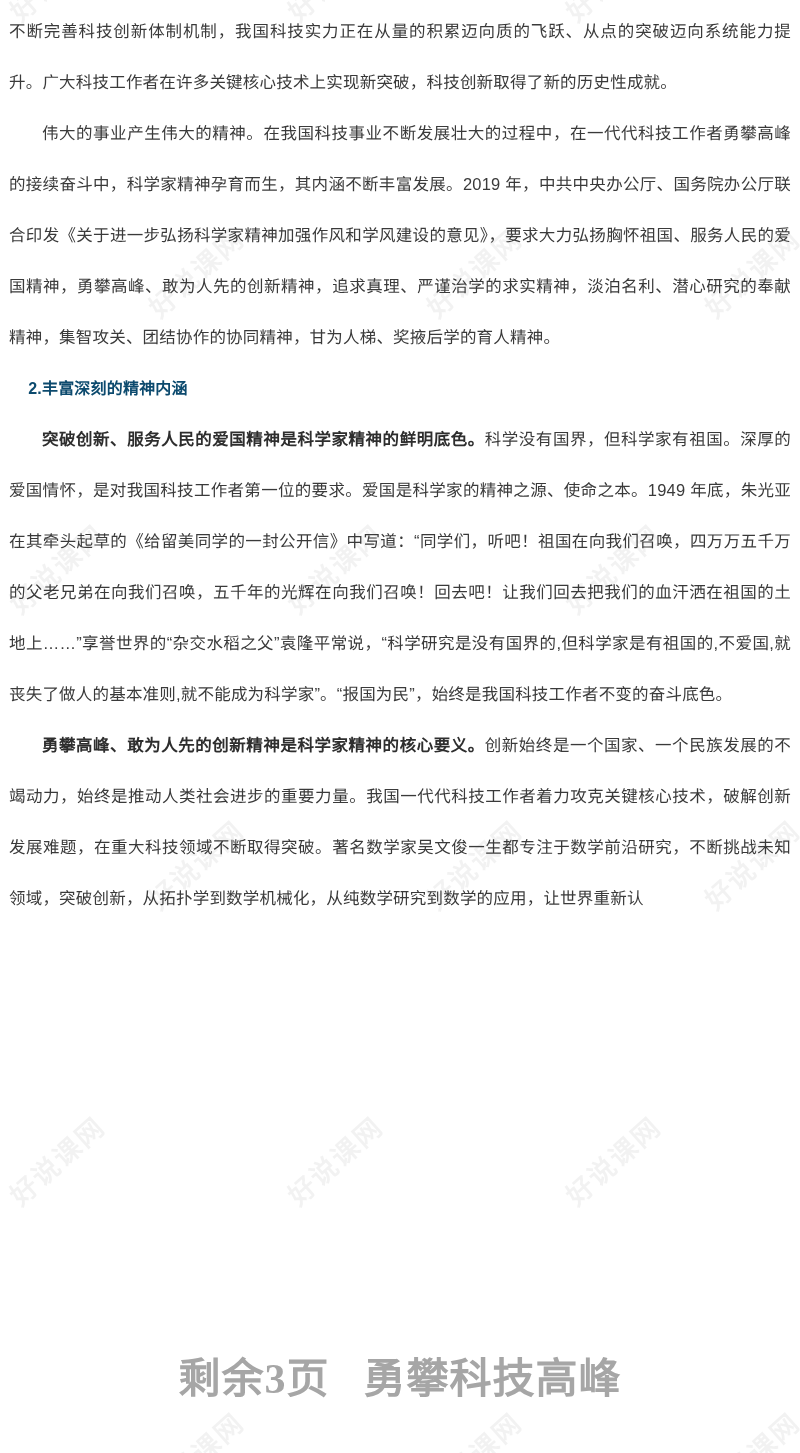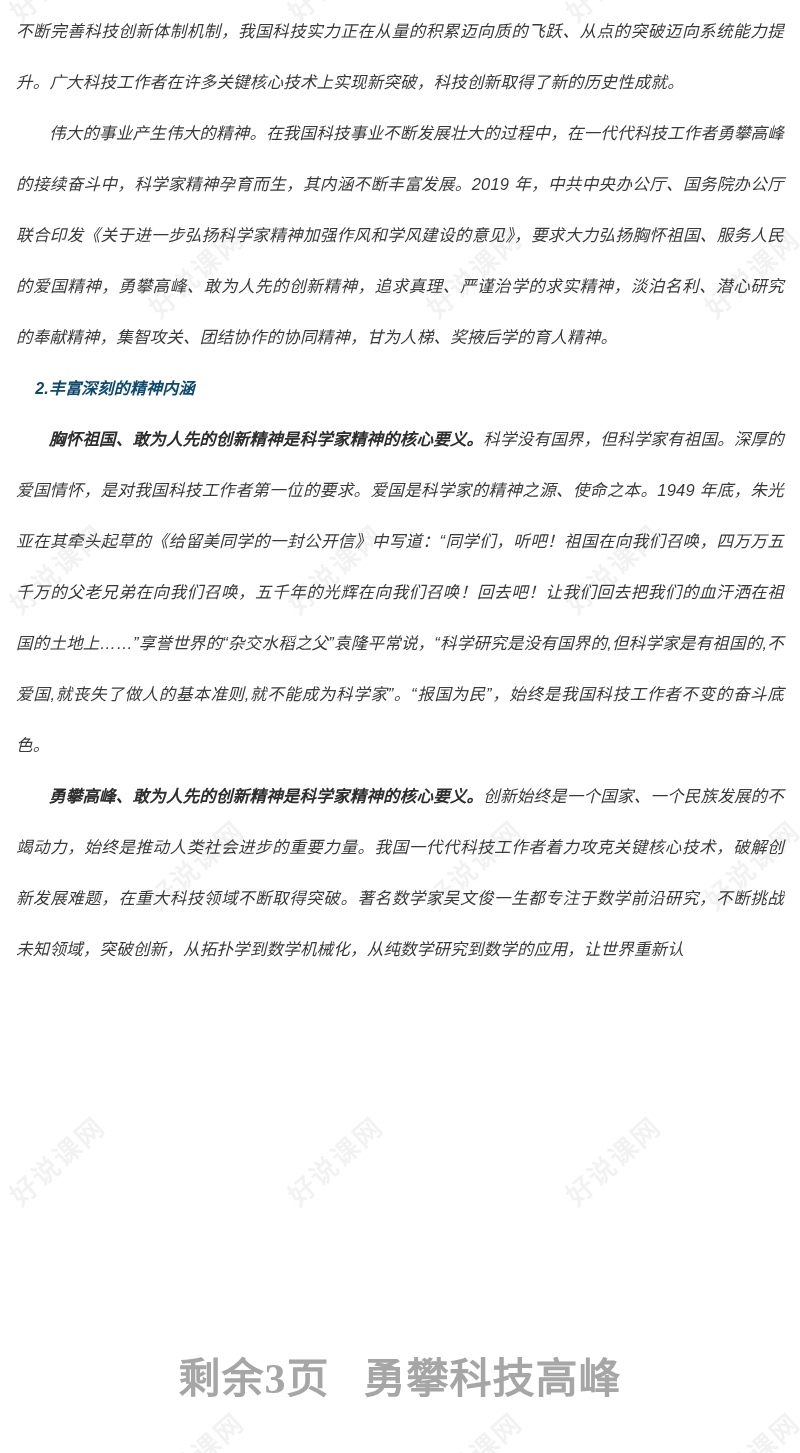--- a/index.html
+++ b/index.html
@@ -42,24 +42,23 @@
     white-space: nowrap;
     transform: rotate(-42deg);
     transform-origin: left top;
     user-select: none;
   }
 
   
   #doc {
     position: relative;
     z-index: 2;
-    padding: 0 16px;
+    padding: 0 9px;
     box-sizing: border-box;
     width: 800px;
-    font-style: italic;
   }
 
   .para {
     font-size: 16.5px;
     line-height: 51px;
     color: #3a3a3a;
     text-align: justify;
     text-justify: inter-ideograph;
     margin: 0;
     letter-spacing: 0.2px;
@@ -136,21 +135,21 @@
     <div class="spacer-sm"></div>
 
     <p class="para">不断完善科技创新体制机制，我国科技实力正在从量的积累迈向质的飞跃、从点的突破迈向系统能力提升。广大科技工作者在许多关键核心技术上实现新突破，科技创新取得了新的历史性成就。</p>
 
     <p class="para indent">伟大的事业产生伟大的精神。在我国科技事业不断发展壮大的过程中，在一代代科技工作者勇攀高峰的接续奋斗中，科学家精神孕育而生，其内涵不断丰富发展。2019 年，中共中央办公厅、国务院办公厅联合印发《关于进一步弘扬科学家精神加强作风和学风建设的意见》，要求大力弘扬胸怀祖国、服务人民的爱国精神，勇攀高峰、敢为人先的创新精神，追求真理、严谨治学的求实精神，淡泊名利、潜心研究的奉献精神，集智攻关、团结协作的协同精神，甘为人梯、奖掖后学的育人精神。</p>
 
     <h3 class="heading">2.丰富深刻的精神内涵</h3>
 
 
     <p class="para indent">
-      <span class="b">胸怀祖国、敢为人先的创新精神是科学家精神的核心要义。</span><span>科学没有国界，但科学家有祖国。深厚的爱国情怀，是对我国科技工作者第一位的要求。爱国是科学家的精神之源、使命之本。1949 年底，朱光亚在其牵头起草的《给留美同学的一封公开信》中写道：“同学们，听吧！祖国在向我们召唤，四万万五千万的父老兄弟在向我们召唤，五千年的光辉在向我们召唤！回去吧！让我们回去把我们的血汗洒在祖国的土地上……”享誉世界的“杂交水稻之父”袁隆平常说，“科学研究是没有国界的,但科学家是有祖国的,不爱国,就丧失了做人的基本准则,就不能成为科学家”。“报国为民”，始终是我国科技工作者不变的奋斗底色。</span>
+      <span class="b">突破创新、服务人民的爱国精神是科学家精神的鲜明底色。</span><span>科学没有国界，但科学家有祖国。深厚的爱国情怀，是对我国科技工作者第一位的要求。爱国是科学家的精神之源、使命之本。1949 年底，朱光亚在其牵头起草的《给留美同学的一封公开信》中写道：“同学们，听吧！祖国在向我们召唤，四万万五千万的父老兄弟在向我们召唤，五千年的光辉在向我们召唤！回去吧！让我们回去把我们的血汗洒在祖国的土地上……”享誉世界的“杂交水稻之父”袁隆平常说，“科学研究是没有国界的,但科学家是有祖国的,不爱国,就丧失了做人的基本准则,就不能成为科学家”。“报国为民”，始终是我国科技工作者不变的奋斗底色。</span>
     </p>
 
     <p class="para indent">
       <span class="b">勇攀高峰、敢为人先的创新精神是科学家精神的核心要义。</span><span>创新始终是一个国家、一个民族发展的不竭动力，始终是推动人类社会进步的重要力量。我国一代代科技工作者着力攻克关键核心技术，破解创新发展难题，在重大科技领域不断取得突破。著名数学家吴文俊一生都专注于数学前沿研究，不断挑战未知领域，突破创新，从拓扑学到数学机械化，从纯数学研究到数学的应用，让世界重新认</span>
     </p>
 
   </div>
 
   <div id="footer-notice">
     <span>剩余3页</span><span class="gap"></span><span>勇攀科技高峰</span>

